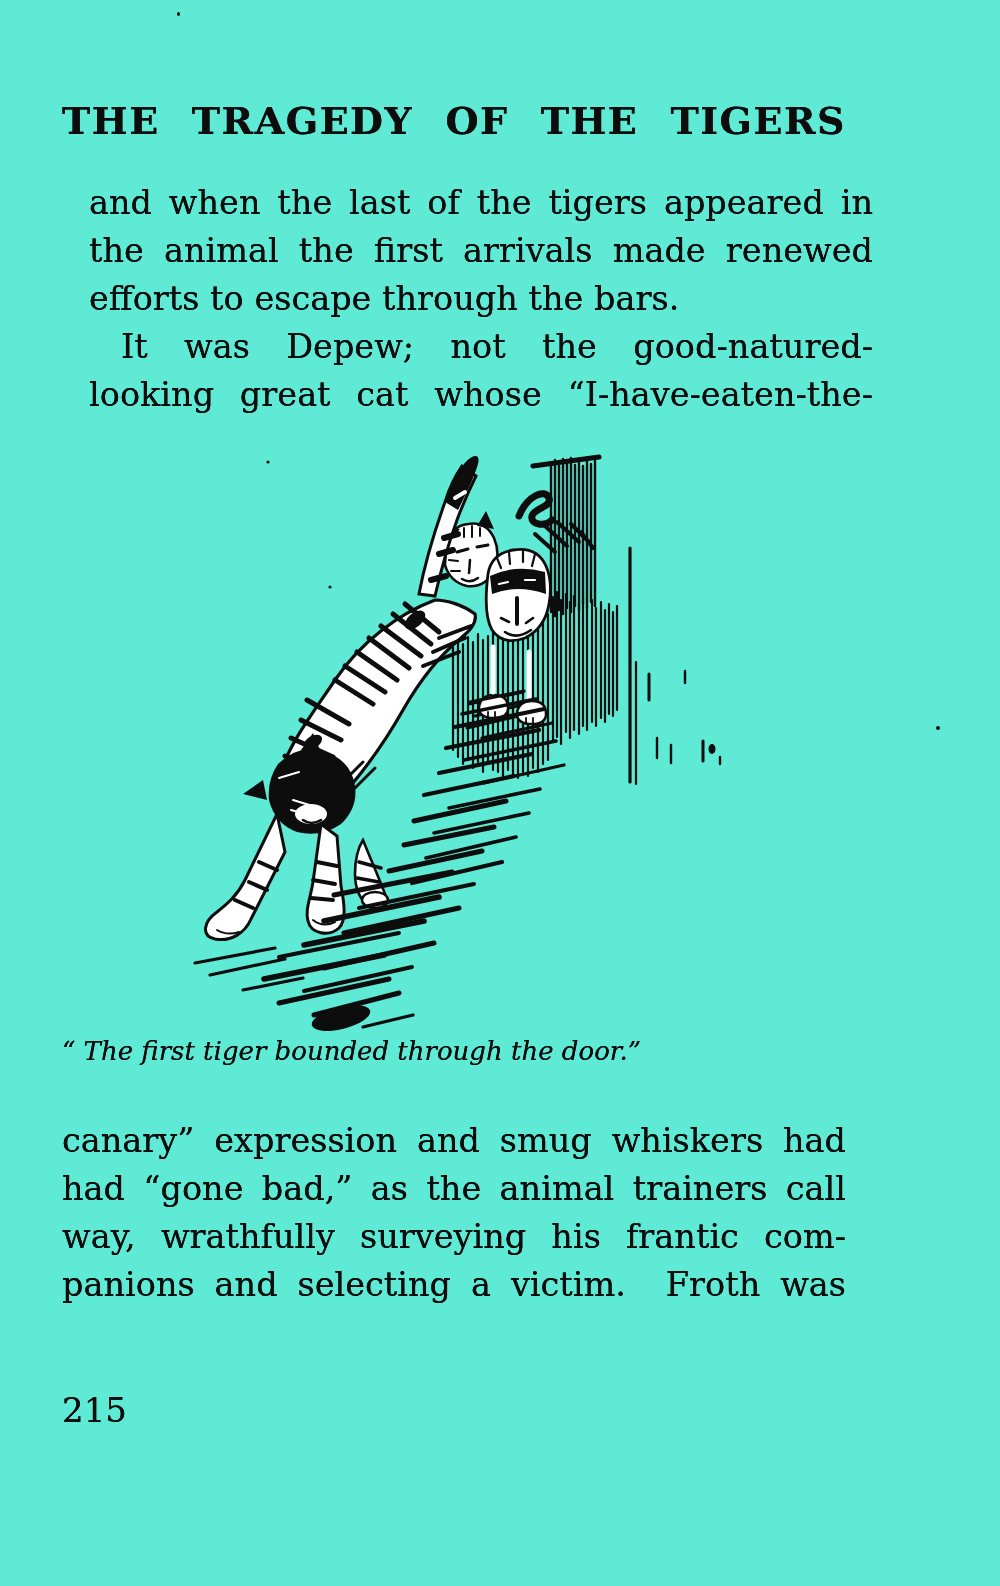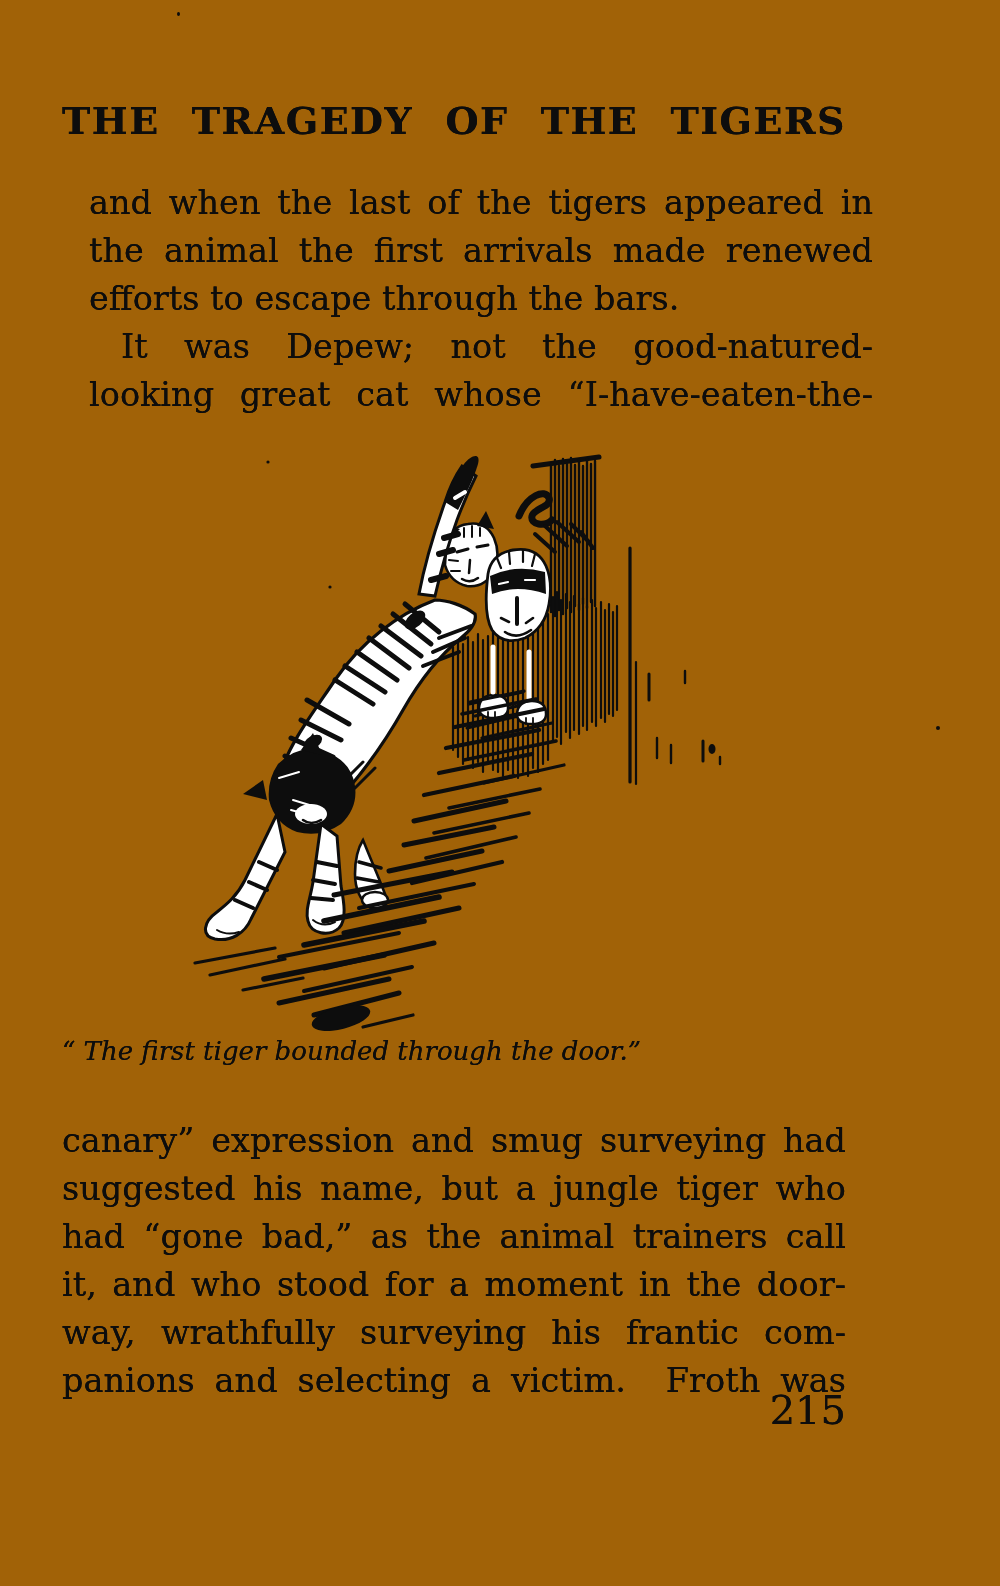--- a/index.html
+++ b/index.html
@@ -1,17 +1,17 @@
 <!DOCTYPE html>
 <html><head>
 <meta charset="utf-8">
 <style>
   html,body{margin:0;padding:0;background:#ffffff;}
   .page{
-    position:relative;width:1000px;height:1586px;background:#a16207;
+    position:relative;width:1000px;height:1586px;background:#5eead4;
     font-family:"DejaVu Serif","Liberation Serif",serif;color:#0d0d0d;overflow:hidden;
   }
   .running-head{
     position:absolute;left:62px;top:97px;width:784px;margin:0;
     font-size:38px;font-weight:bold;letter-spacing:1.5px;line-height:48px;
     text-align:justify;text-align-last:justify;text-shadow:0 0 .6px currentColor;
   }
   .text-block{position:absolute;left:62px;width:784px;}
   #block-upper{top:179px;margin-left:27px;}
   #block-lower{top:1117px;}
@@ -22,21 +22,21 @@
   }
   .line.flush{text-align-last:left;}
   .line.indent{padding-left:32px;box-sizing:border-box;}
   figure.illustration{position:absolute;left:183px;top:442px;margin:0;width:564px;height:592px;}
   .caption{
     position:absolute;left:62px;top:1027px;width:784px;height:48px;line-height:48px;
     font-size:26px;font-style:italic;text-align:left;text-shadow:0 0 .5px currentColor;
   }
   .pageno{
     position:absolute;left:62px;top:1390px;width:784px;line-height:40px;
-    font-size:40px;text-align:right;text-shadow:0 0 .5px currentColor;
+    font-size:34px;text-align:left;text-shadow:0 0 .5px currentColor;
   }
   .speck{position:absolute;background:#0d0d0d;border-radius:50%;}
   .speck.s1{left:177px;top:12px;width:3px;height:4px;}
   .speck.s2{left:936px;top:726px;width:4px;height:4px;}
 </style>
 </head>
 <body>
 
 <div class="page">
 
@@ -151,23 +151,21 @@
 
         <circle cx="85" cy="20" r="1.6" fill="#0d0d0d" stroke="none"></circle>
         <circle cx="147" cy="145" r="1.6" fill="#0d0d0d" stroke="none"></circle>
       </g>
     </svg>
   </figure>
 
   <div class="caption">“ The first tiger bounded through the door.”</div>
 
   <div class="text-block" id="block-lower">
-    <div class="line">canary” expression and smug surveying had</div>
-    <div class="line">suggested his name, but a jungle tiger who</div>
+    <div class="line">canary” expression and smug whiskers had</div>
     <div class="line">had “gone bad,” as the animal trainers call</div>
-    <div class="line">it, and who stood for a moment in the door-</div>
     <div class="line">way, wrathfully surveying his frantic com-</div>
     <div class="line">panions and selecting a victim.&nbsp; Froth was</div>
   </div>
 
   <div class="pageno">215</div>
 
 </div>
 
 </body></html>

